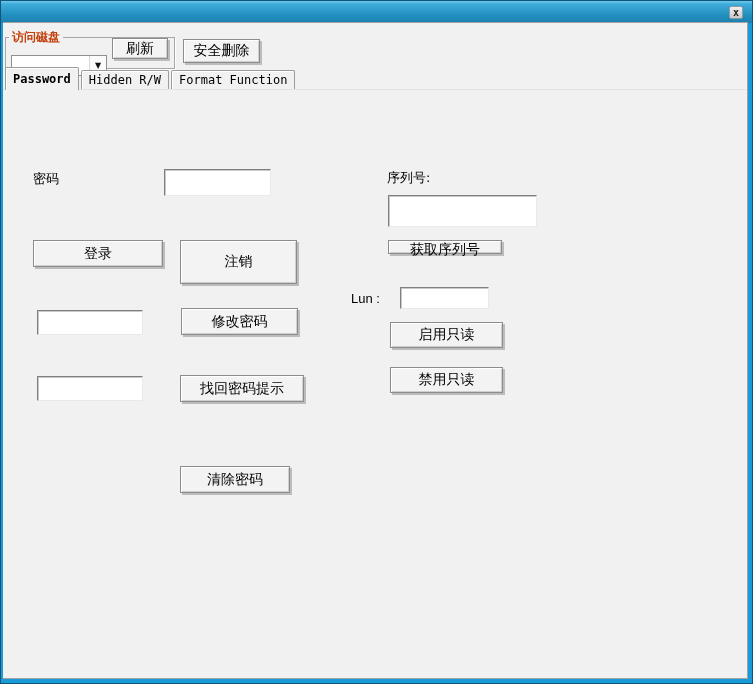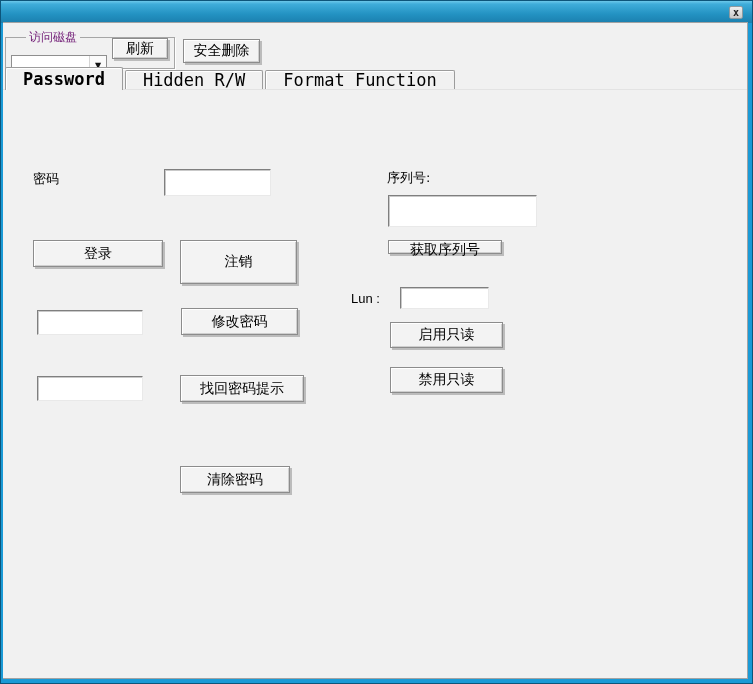--- a/index.html
+++ b/index.html
@@ -35,22 +35,22 @@
     border-bottom:1px solid #a3a3a3;
   }
 
   
   .groupbox {
     position:absolute; left:2px; top:6px; width:170px; height:40px;
     border:1px solid #a6a6a6;
     box-shadow:1px 1px 0 #ffffff;
   }
   .groupbox legend {
-    margin-left:20px; padding:0 3px;
-    font-size:12px; color:#701a75;
+    margin-left:3px; padding:0 3px;
+    font-size:12px; color:#c2410c;font-weight:bold;
   }
 
   
   .combobox {
     position:absolute; left:5px; top:9px; width:96px; height:21px;
     background:#fff; border:1px solid #8f8f8f;
     display:flex; align-items:stretch; cursor:default;
   }
   .combo-field { flex:1; font-size:12px; line-height:19px; padding-left:3px; }
   .combo-arrow {
@@ -81,22 +81,22 @@
     font:13px "DejaVu Sans", sans-serif;
     padding:0 3px;
   }
 
   
   .tabstrip {
     position:absolute; left:2px; top:44px; height:23px;
     display:flex; align-items:flex-end;
   }
   .tab {
-    height:20px; line-height:19px; padding:0 17px; margin-right:2px;
-    font-family:"DejaVu Sans Mono", monospace; font-size:17px;
+    height:20px; line-height:19px; padding:0 7px; margin-right:2px;
+    font-family:"DejaVu Sans Mono", monospace; font-size:12px;
     background:#f1f1f1;
     border:1px solid #9c9c9c; border-bottom:none;
     border-radius:2px 2px 0 0;
     box-shadow: inset 1px 1px 0 #ffffff;
     color:#000; cursor:pointer; white-space:nowrap;
   }
   .tab.active {
     height:23px; line-height:22px; font-weight:bold;
     position:relative; z-index:2;
   }

